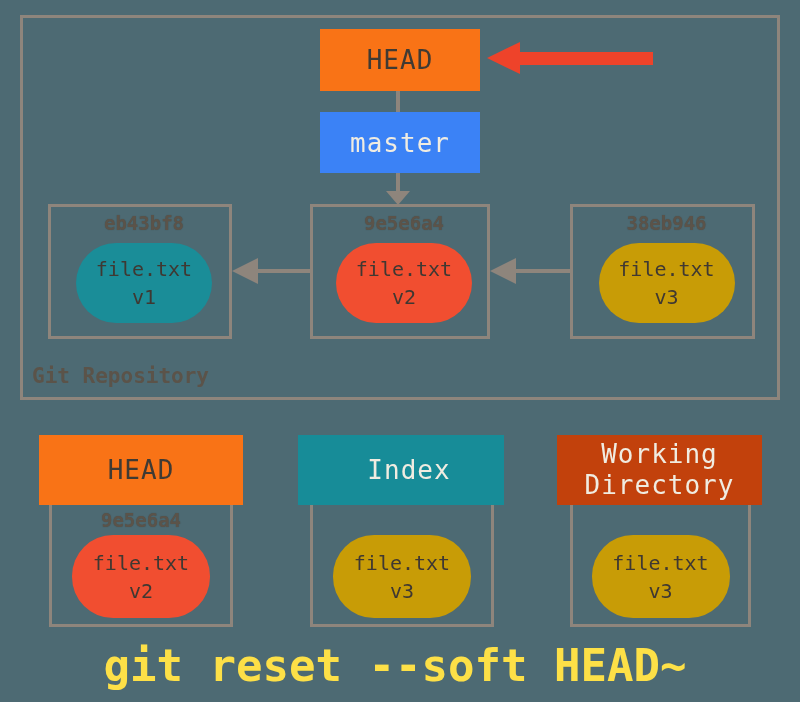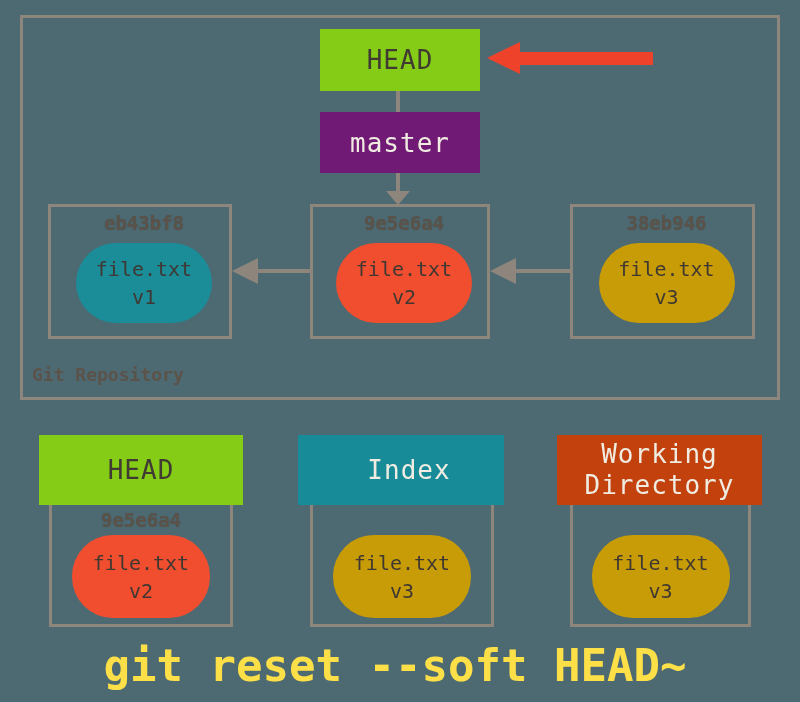--- a/index.html
+++ b/index.html
@@ -5,27 +5,27 @@
   html,body{margin:0;padding:0;background:#4d6a73;}
   #canvas{
     position:relative;width:800px;height:702px;overflow:hidden;
     background:#4d6a73;
     font-family:"DejaVu Sans Mono","Liberation Mono",monospace;
   }
   .abs{position:absolute;box-sizing:border-box;}
 
   
   .repo-box{left:20px;top:15px;width:760px;height:385px;border:3px solid #8e857c;}
-  .repo-label{left:32px;top:364px;font-size:18px;font-weight:bold;color:#5b5349;}
+  .repo-label{left:32px;top:364px;font-size:21px;font-weight:bold;color:#5b5349;}
 
   
   .hdr{display:flex;align-items:center;justify-content:center;text-align:center;
        font-size:26px;letter-spacing:1px;}
-  .cream-bg{background:#84cc16;color:#403a33;}
-  .gold-bg{background:#701a75;color:#f0ece1;}
+  .cream-bg{background:#f97316;color:#403a33;}
+  .gold-bg{background:#3b82f6;color:#f0ece1;}
   .teal-bg{background:#178c98;color:#f0ece1;padding-left:16px;}
   .red-bg{background:#c2410c;color:#f0ece1;}
 
   .head-top{left:320px;top:29px;width:160px;height:62px;}
   .master-box{left:320px;top:112px;width:160px;height:61px;}
 
   
   .commit{top:204px;height:135px;border:3px solid #8e857c;
           display:flex;flex-direction:column;align-items:center;padding-left:8px;}
   .commit1{left:48px;width:184px;}

